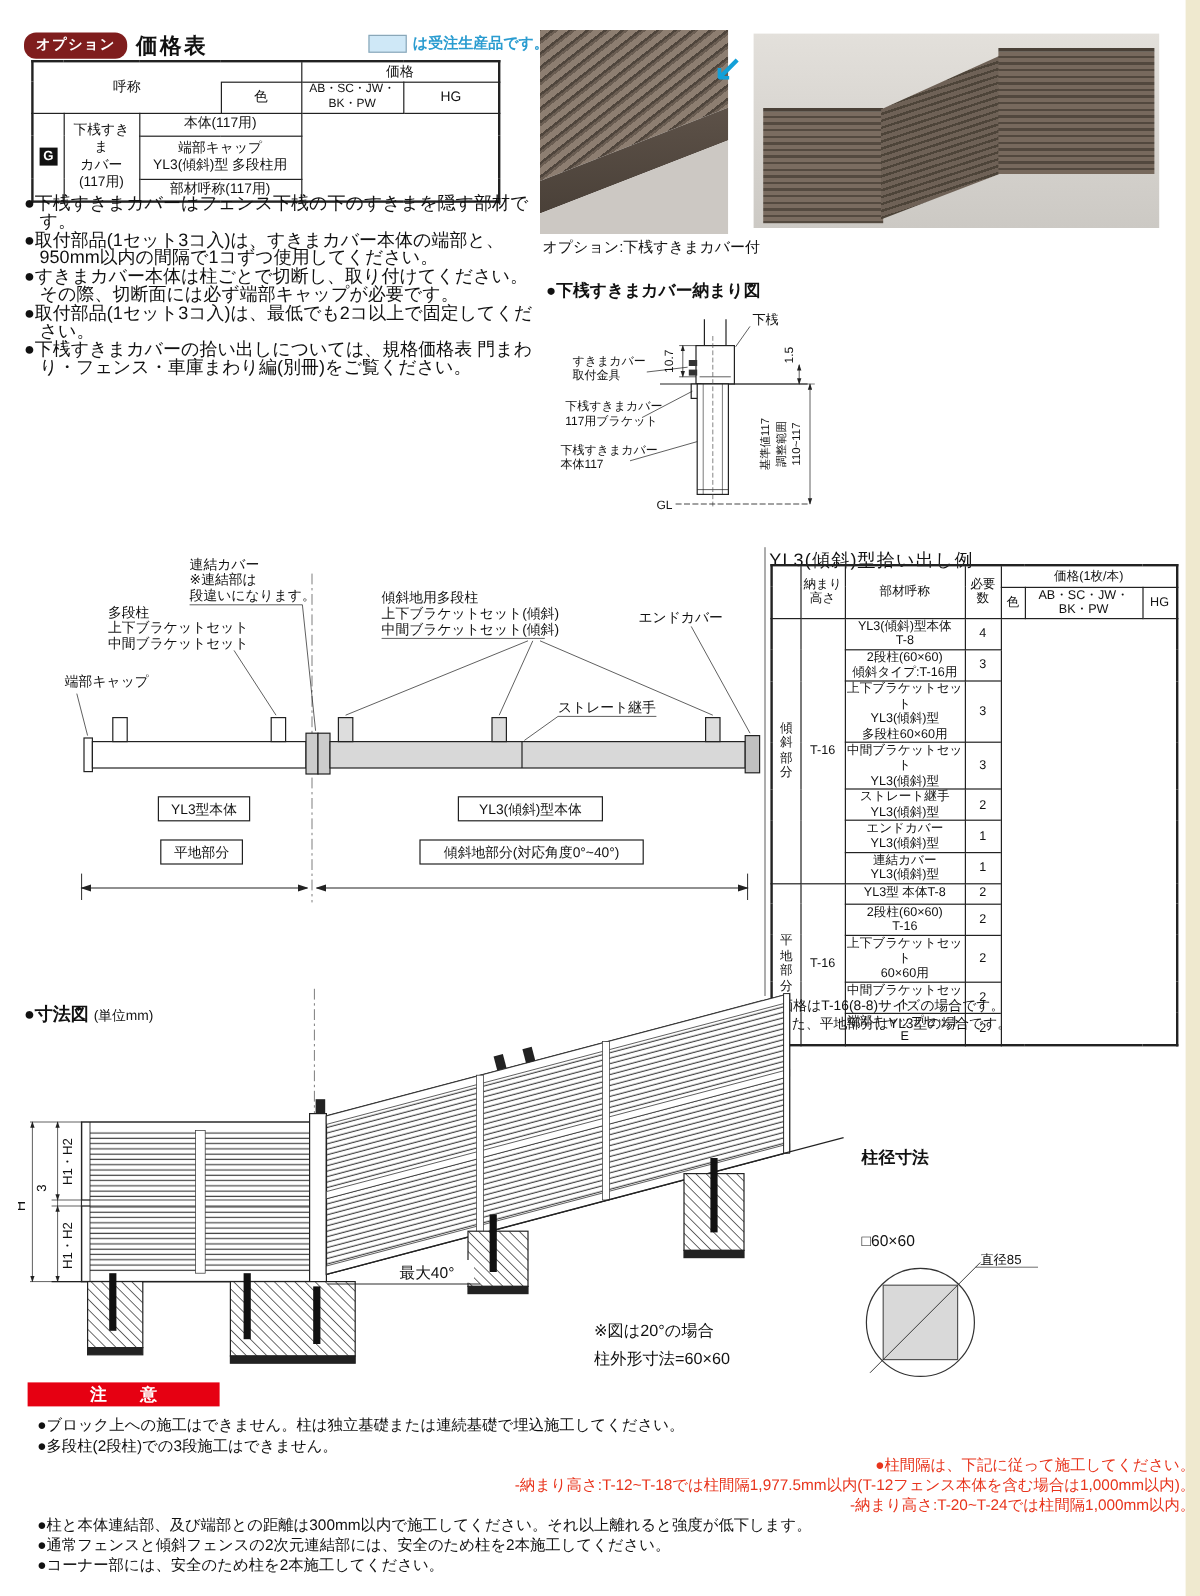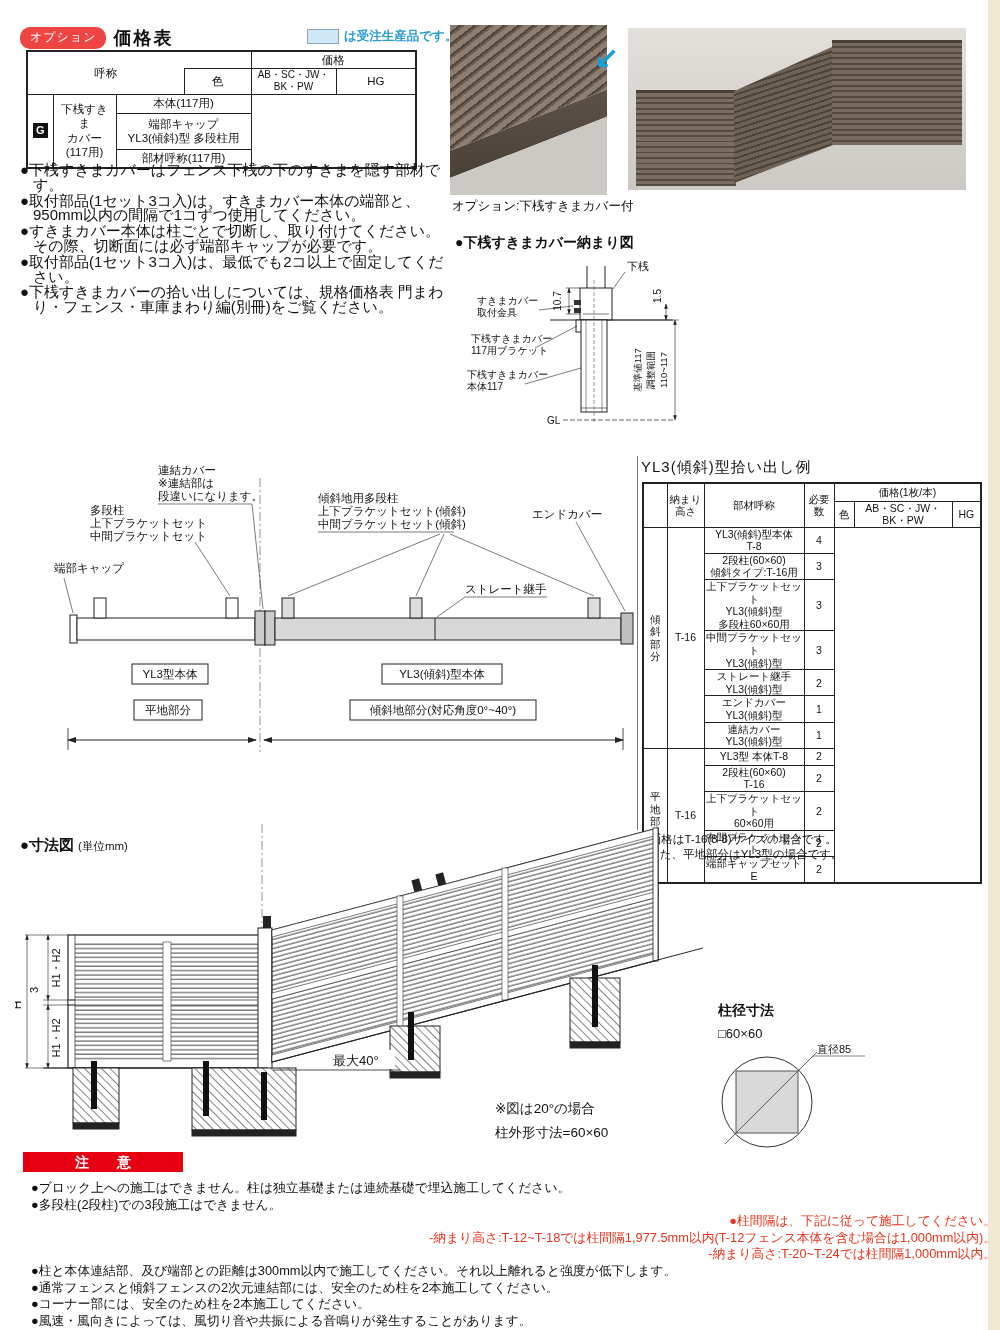--- a/index.html
+++ b/index.html
@@ -3,21 +3,21 @@
 <meta charset="utf-8">
 <style>
   html,body { margin:0; padding:0; background:#fff; }
   .page { position:relative; width:1000px; height:1330px; background:#fff; overflow:hidden;
           font-family:"Liberation Sans","DejaVu Sans",sans-serif; color:#111; }
   .abs { position:absolute; }
   .ml { white-space:pre-line; }
 
   .edge-strip { position:absolute; right:0; top:0; width:12px; height:1330px; background:#efe9cf; }
 
-  .opt-badge { display:inline-block; background:#ef4444; color:#fff; font-size:12px; font-weight:normal;
+  .opt-badge { display:inline-block; background:#7f1d1d; color:#fff; font-size:12px; font-weight:bold;
                padding:2px 10px 3px; border-radius:10px; letter-spacing:1px; vertical-align:middle;}
   .page-title { font-size:18px; font-weight:bold; margin-left:7px; letter-spacing:2px; vertical-align:middle;}
   .legend { display:flex; align-items:center; gap:5px; font-size:12.5px; font-weight:bold; color:#2a9cd0; }
   .legend-box { width:30px; height:13px; background:#cfe8f7; border:1px solid #8aa7b8; display:inline-block; }
 
   table { border-collapse:collapse; table-layout:fixed; }
   .ptable, .ktable { border:2px solid #222; }
   .ptable td { border:1px solid #222; font-size:11.5px; text-align:center; vertical-align:middle; padding:0 2px; line-height:1.25; }
   .ptable td.noleft { border-left-style:hidden; }
   .gbadge { display:inline-block; width:15px; height:15px; background:#111; color:#fff; font-weight:bold;
@@ -247,21 +247,21 @@
       <line x1="48" y1="278" x2="48" y2="300" stroke-width="0.8"></line>
         <line x1="603" y1="278" x2="603" y2="300" stroke-width="0.8"></line>
       <line x1="48" y1="290" x2="236" y2="290" marker-start="url(#m2)" marker-end="url(#m2)"></line>
       <line x1="244" y1="290" x2="603" y2="290" marker-start="url(#m2)" marker-end="url(#m2)"></line>
     </g>
   </svg>
 
   <div class="abs vdivider" style="left:637px;top:456px;height:374px;"></div>
 
   <div class="abs ptitle" style="left:641px;top:458px;">YL3(傾斜)型拾い出し例</div>
-  <table class="ktable abs" style="left:642px;top:482px;">
+  <table class="ktable abs" style="left:642px;top:470px;">
     <colgroup>
         <col style="width:24px">
         <col style="width:37px">
         <col style="width:100px">
         <col style="width:30px">
         <col style="width:20px">
         <col style="width:98px">
         <col style="width:29px">
       </colgroup>
     <tbody>
@@ -434,35 +434,34 @@
     <text x="45" y="218" font-size="11" text-anchor="middle" transform="rotate(-90 45 218)">H1・H2</text>
     <g>
       <line x1="258" y1="250" x2="385" y2="250" stroke="#222" stroke-width="0.8"></line>
       <rect x="314" y="230" width="66" height="19" fill="#fff"></rect>
       <text x="318" y="245" font-size="13">最大40°</text>
     </g>
     <text x="480" y="293" font-size="13.5">※図は20°の場合</text>
     <text x="480" y="317" font-size="13.5">柱外形寸法=60×60</text>
   </svg>
 
-  <div class="abs" style="left:718px;top:1002px;font-weight:bold;font-size:14px;text-align:right;">柱径寸法</div>
+  <div class="abs" style="left:718px;top:956px;font-weight:bold;font-size:14px;text-align:right;">柱径寸法</div>
   <div class="abs" style="left:718px;top:1026px;font-size:13px;">□60×60</div>
   <svg class="abs" style="left:705px;top:1040px;" width="180" height="125" viewBox="0 0 180 125">
     <rect x="31" y="31" width="62" height="62" fill="#d9d9d9" stroke="#555"></rect>
     <circle cx="62" cy="62" r="45" fill="none" stroke="#333"></circle>
     <line x1="20" y1="104" x2="112" y2="12" stroke="#333" stroke-width="0.8"></line>
     <line x1="108" y1="16" x2="160" y2="16" stroke="#333" stroke-width="0.6"></line>
     <text x="112" y="13" font-size="11">直径85</text>
   </svg>
 
   <div class="abs caution-banner" style="left:23px;top:1152px;width:160px;height:20px;">注 意</div>
   <div class="abs cnotes" style="left:31px;top:1180px;width:965px;">
     <div class="cnote">●ブロック上への施工はできません。柱は独立基礎または連続基礎で埋込施工してください。</div>
     <div class="cnote">●多段柱(2段柱)での3段施工はできません。</div>
     <div class="cnote red">●柱間隔は、下記に従って施工してください。</div>
     <div class="cnote red indent">-納まり高さ:T-12~T-18では柱間隔1,977.5mm以内(T-12フェンス本体を含む場合は1,000mm以内)。</div>
     <div class="cnote red indent">-納まり高さ:T-20~T-24では柱間隔1,000mm以内。</div>
     <div class="cnote">●柱と本体連結部、及び端部との距離は300mm以内で施工してください。それ以上離れると強度が低下します。</div>
     <div class="cnote">●通常フェンスと傾斜フェンスの2次元連結部には、安全のため柱を2本施工してください。</div>
     <div class="cnote">●コーナー部には、安全のため柱を2本施工してください。</div>
-    <div class="cnote">●風速・風向きによっては、風切り音や共振による音鳴りが発生することがあります。</div>
   </div>
 </div>
 
 </body></html>

